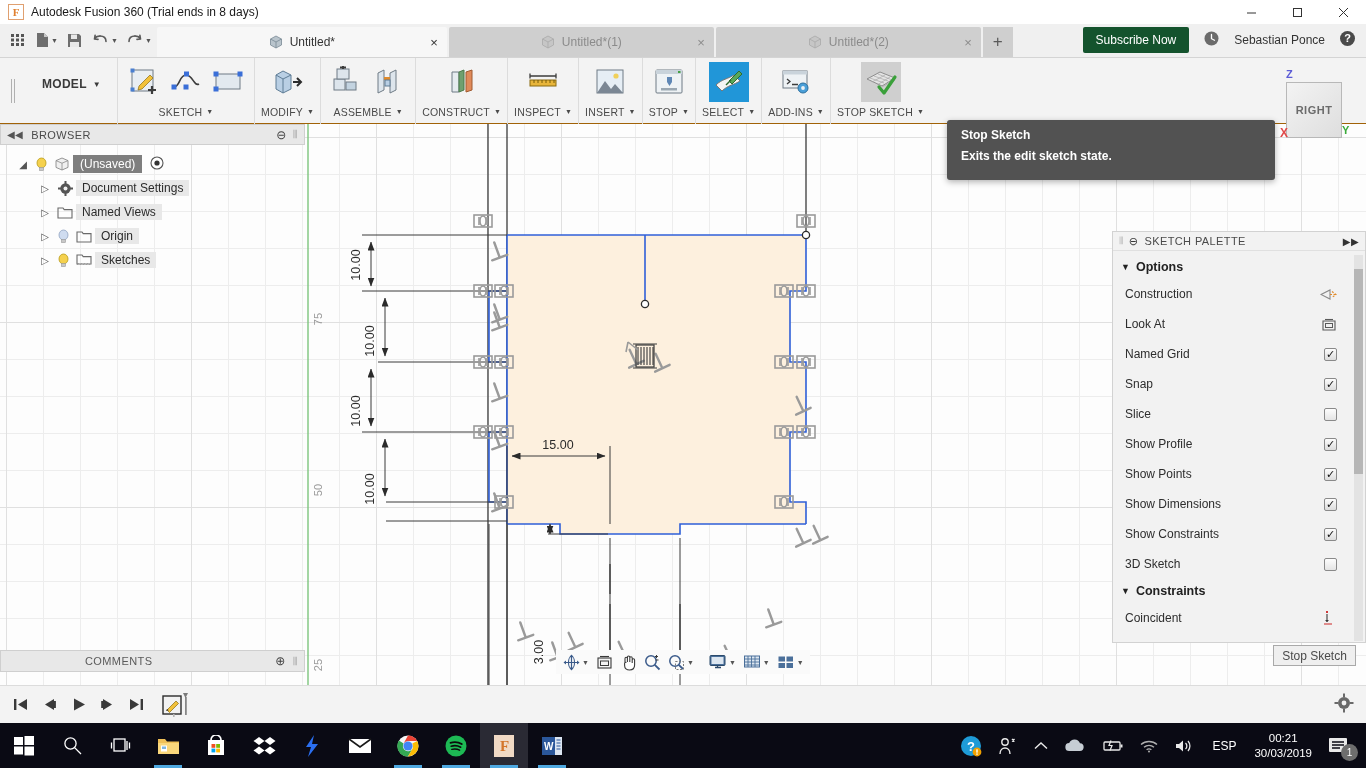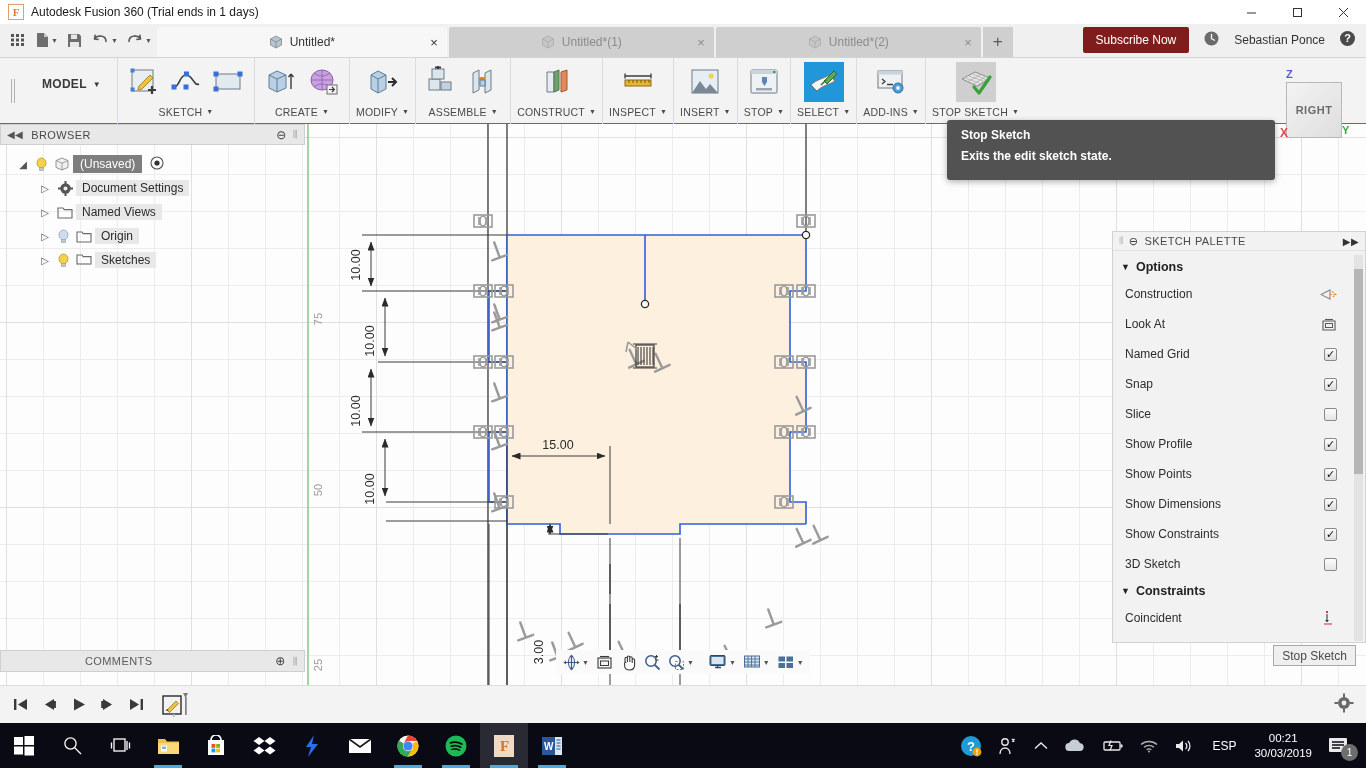--- a/index.html
+++ b/index.html
@@ -59,21 +59,21 @@
   }
   .tab-plus {
     width: 30px; height: 30px; margin-left: 2px; background: #cfcfcf;
     display: flex; align-items: center; justify-content: center;
     font-size: 17px; color: #5a5a5a;
   }
   .tabbar-right {
     margin-left: auto; height: 34px; display: flex; align-items: center; padding-right: 10px; gap: 14px;
   }
   .subscribe-btn {
-    background: #7f1d1d; color: #fff; font-size: 12px;
+    background: #14532d; color: #fff; font-size: 12px;
     padding: 6px 13px; border-radius: 2px;
   }
   .username { font-size: 12px; color: #333; }
 
   
   .ribbon {
     position: absolute; left: 0; top: 58px; width: 1366px; height: 66px;
     background: #f3f3f3; border-bottom: 1px solid #a16207;
     display: flex; align-items: flex-start;
   }
@@ -272,21 +272,21 @@
   .sketch-svg { position: absolute; left: 0; top: 0; width: 1366px; height: 561px; }
   .axis-lbl { font-size: 11px; fill: #9a9a9a; font-family: "Liberation Sans", sans-serif; }
   .dim-txt { font-size: 12.5px; fill: #2b2b2b; font-family: "Liberation Sans", sans-serif; }
 </style>
 </head>
 <body>
 <div id="app">
 
 <div class="titlebar">
   <div class="appicon">F</div>
-  <div class="title">Autodesk Fusion 360 (Trial ends in 1 days)</div>
+  <div class="title">Autodesk Fusion 360 (Trial ends in 8 days)</div>
   <div class="winbtns">
     <div class="winbtn">
       <svg width="11" height="11" viewBox="0 0 11 11">
             <line x1="1" y1="6" x2="10" y2="6" stroke="#333" stroke-width="1"></line>
           </svg>
     </div>
     <div class="winbtn">
       <svg width="11" height="11" viewBox="0 0 11 11">
             <rect x="1.5" y="1.5" width="8" height="8" fill="none" stroke="#333" stroke-width="1"></rect>
           </svg>
@@ -436,43 +436,20 @@
           <rect x="2.5" y="21.5" width="5" height="5" fill="#3a6fd8"></rect>
         </svg>
       </div>
     </div>
     <div class="plabel">
       <span>SKETCH</span>
       <span class="caret">▼</span>
     </div>
   </div>
 
-  <div class="panel">
-    <div class="icons">
-      <div class="ric">
-        <svg width="34" height="34" viewBox="0 0 34 34">
-          <path d="M5 10l8-4 9 4v13l-9 4-8-4z" fill="#b9cfe4" stroke="#5e7c95"></path>
-          <path d="M5 10l8 4 9-4M13 14v13" stroke="#5e7c95" fill="none"></path>
-          <path d="M27 24V9M27 9l-2.5 3M27 9l2.5 3" stroke="#3c3c3c" stroke-width="1.4" fill="none"></path>
-        </svg>
-      </div>
-      <div class="ric">
-        <svg width="34" height="34" viewBox="0 0 34 34">
-          <ellipse cx="16" cy="15" rx="11" ry="10" fill="#c9a0e0" stroke="#8a5fad"></ellipse>
-          <path d="M5 15h22M16 5v20M8 8c5 4 11 4 16 0M8 22c5-4 11-4 16 0" stroke="#8a5fad" fill="none" stroke-width=".8"></path>
-          <rect x="21" y="20" width="10" height="9" fill="#f2f2f2" stroke="#6b6b6b"></rect>
-          <path d="M23 24.5h5M26 22l2.3 2.5L26 27" stroke="#3c3c3c" stroke-width="1.2" fill="none"></path>
-        </svg>
-      </div>
-    </div>
-    <div class="plabel">
-      <span>CREATE</span>
-      <span class="caret">▼</span>
-    </div>
-  </div>
 
   <div class="panel">
     <div class="icons">
       <div class="ric">
         <svg width="34" height="34" viewBox="0 0 34 34">
           <path d="M5 10l7-4 8 4v14l-8 4-7-4z" fill="#b9cfe4" stroke="#5e7c95"></path>
           <path d="M5 10l7 4 8-4M12 14v14" stroke="#5e7c95" fill="none"></path>
           <path d="M22 17h7M26 13l4 4-4 4" stroke="#2c2c2c" stroke-width="2" fill="none"></path>
         </svg>
       </div>

